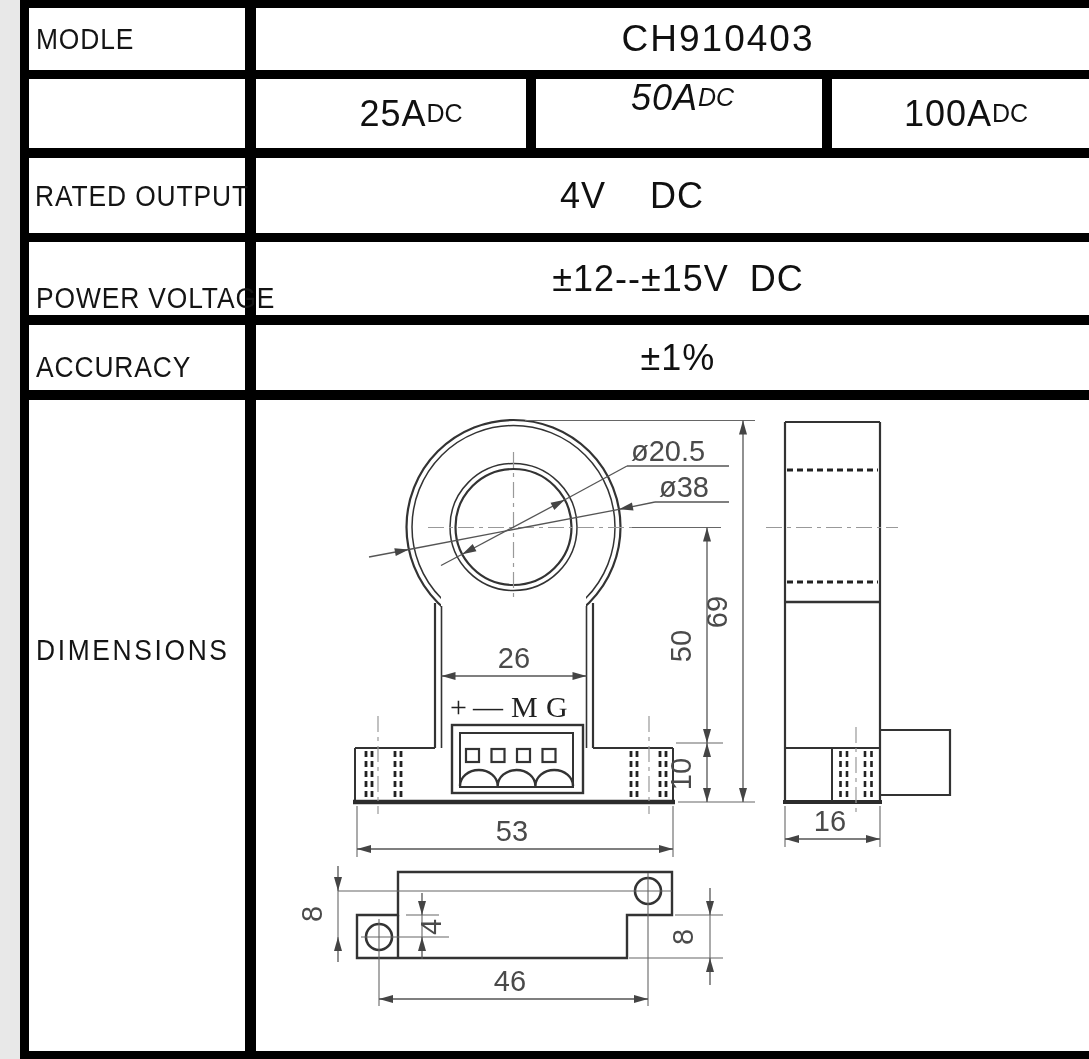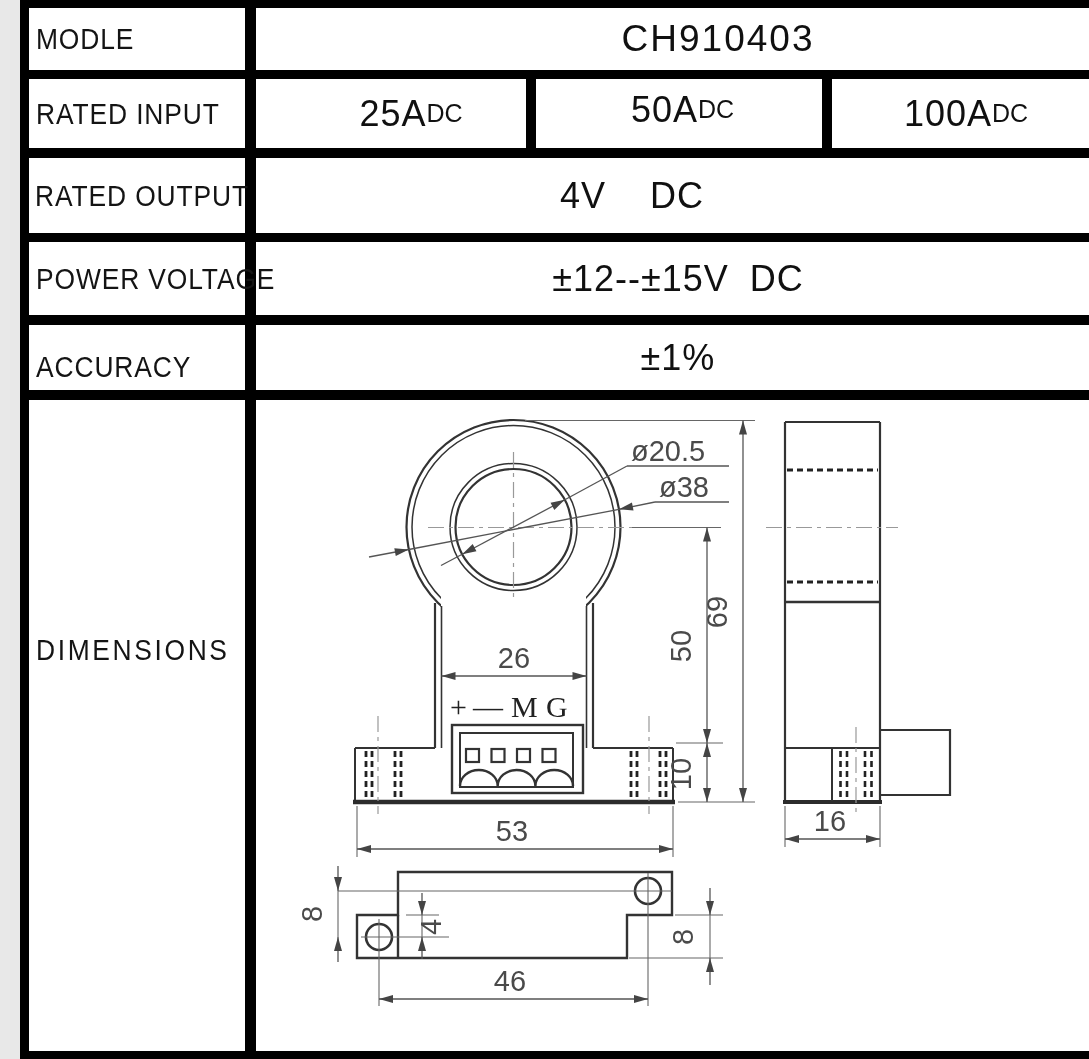--- a/index.html
+++ b/index.html
@@ -43,45 +43,42 @@
   <div class="bar" style="left:506px;top:70px;width:10px;height:88px;"></div>
   <div class="bar" style="left:802px;top:70px;width:10px;height:88px;"></div>
 
   <div class="cell" style="left:16px;top:8px;width:205px;height:62px;">
     <span class="rowlabel">MODLE</span>
   </div>
   <div class="cell center" style="left:236px;top:8px;width:844px;height:62px;padding-left:40px;">
     <span class="model">CH910403</span>
   </div>
 
-  <div class="cell" style="left:16px;top:79px;width:205px;height:69px;">
-    <span class="rowlabel">RATED INPUT</span>
-  </div>
   <div class="cell center" style="left:236px;top:79px;width:310px;height:69px;">
     <span class="val">25A</span>
       <span class="sub">DC</span>
   </div>
-  <div class="cell center" style="left:516px;top:75px;width:293px;height:69px;">
+  <div class="cell center" style="left:516px;top:63px;width:293px;height:69px;font-style:italic;">
     <span class="val">50A</span>
       <span class="sub">DC</span>
   </div>
   <div class="cell center" style="left:812px;top:79px;width:268px;height:69px;">
     <span class="val">100A</span>
       <span class="sub">DC</span>
   </div>
 
   <div class="cell" style="left:15px;top:158px;width:205px;height:75px;">
     <span class="rowlabel">RATED OUTPUT</span>
   </div>
   <div class="cell center gap44" style="left:236px;top:158px;width:752px;height:75px;">
     <span class="val">4V</span>
     <span class="val">DC</span>
   </div>
 
-  <div class="cell" style="left:16px;top:243px;width:205px;height:72px;">
+  <div class="cell" style="left:16px;top:243px;width:205px;height:72px;align-items:flex-end;">
     <span class="rowlabel">POWER VOLTAGE</span>
   </div>
   <div class="cell center gap40" style="left:236px;top:243px;width:844px;height:72px;">
     <span class="val">±12--±15V</span>
     <span class="val">DC</span>
   </div>
 
   <div class="cell" style="left:16px;top:325px;width:205px;height:84px;">
     <span class="rowlabel">ACCURACY</span>
   </div>

